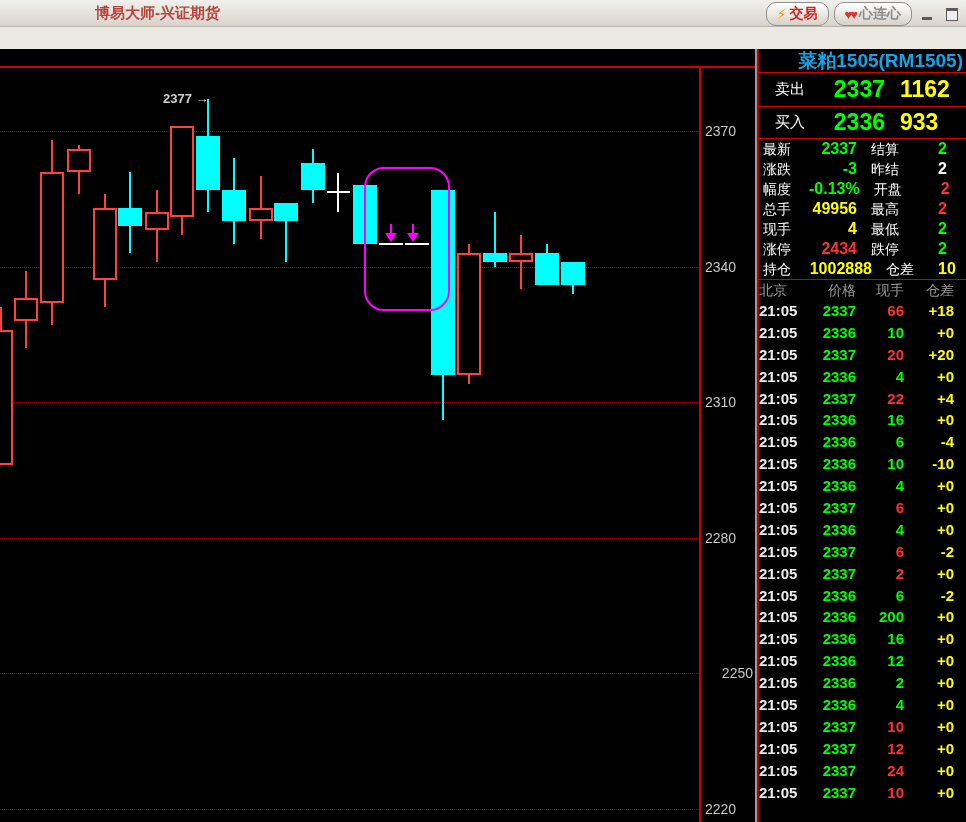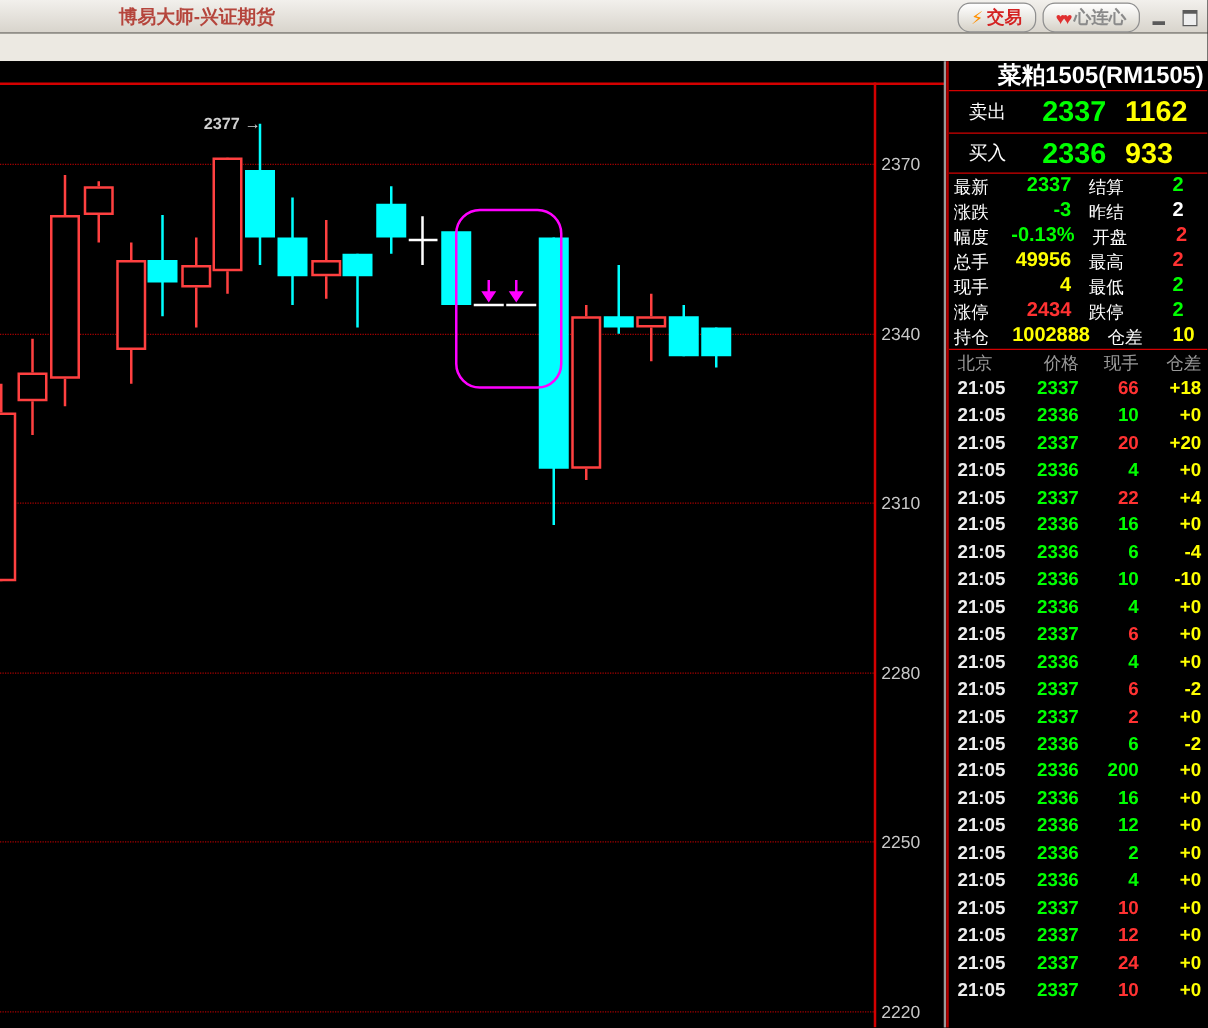--- a/index.html
+++ b/index.html
@@ -54,37 +54,37 @@
   .draw-arrow .stem{position:absolute;left:5px;top:0;width:2px;height:10px;background:#ff00ff;}
   .draw-arrow .head{position:absolute;left:0;top:9px;width:0;height:0;
     border-left:6px solid transparent;border-right:6px solid transparent;border-top:9px solid #ff00ff;}
 
   .splitter{position:absolute;left:755px;top:0;width:2px;height:773px;background:#9a9a9a;cursor:col-resize;}
 
   
   .right-panel{position:absolute;left:757px;top:0;width:209px;height:773px;background:#000;
     border-left:2px solid #b40000;box-sizing:border-box;overflow:hidden;}
   .contract-title{height:23px;line-height:23px;text-align:right;padding-right:3px;
-    color:#ffffff;font-size:19px;font-weight:bold;white-space:nowrap;}
+    color:#0ea5e9;font-size:19px;font-weight:bold;white-space:nowrap;}
   .askbid{display:flex;align-items:center;border-top:1px solid #d40000;}
   .askbid.ask{height:33px;}
   .askbid.bid{height:31px;}
   .askbid .lab{flex:0 0 58px;padding-left:16px;color:#ffffff;font-size:15px;}
   .askbid .px{flex:0 0 52px;text-align:right;font-size:23px;font-weight:bold;}
   .askbid .qty{margin-left:15px;font-size:23px;font-weight:bold;}
   .qgrid{border-top:1px solid #d40000;border-bottom:1px solid #d40000;}
   .q-row{display:flex;height:20px;line-height:20px;font-size:14px;}
   .q-l1{flex:0 0 46px;padding-left:4px;color:#ffffff;}
   .q-v1{flex:1;text-align:right;font-size:16px;font-weight:bold;}
   .q-l2{flex:0 0 52px;margin-left:14px;color:#ffffff;}
   .q-v2{flex:0 0 28px;font-size:16px;font-weight:bold;overflow:hidden;white-space:nowrap;}
   .tick-header{display:flex;height:20px;line-height:20px;color:#9a9a9a;font-size:14px;}
   .tick-rows{height:504px;overflow:hidden;}
   .tick-row{display:flex;height:21.9px;line-height:21.9px;font-size:15px;font-weight:bold;align-items:center;}
-  .t-time{flex:0 0 48px;padding-left:7px;color:#eeeeee;}
+  .t-time{flex:0 0 48px;padding-left:0;color:#eeeeee;}
   .t-price{flex:0 0 49px;text-align:right;}
   .t-vol{flex:0 0 48px;text-align:right;}
   .t-oi{flex:0 0 50px;text-align:right;}
   .hdr{color:#9a9a9a;font-weight:normal;}
 </style>
 </head>
 <body>
 
 <div class="titlebar">
   <span class="app-title">博易大师-兴证期货</span>
@@ -119,21 +119,21 @@
 
   <div class="gridline" style="top: 82px;"></div>
       <div class="axis-label" style="top: 74px;">2370</div>
       <div class="gridline" style="top: 217.6px;"></div>
       <div class="axis-label" style="top: 209.6px;">2340</div>
       <div class="gridline" style="top: 353.2px;"></div>
       <div class="axis-label" style="top: 345.2px;">2310</div>
       <div class="gridline" style="top: 488.8px;"></div>
       <div class="axis-label" style="top: 480.8px;">2280</div>
       <div class="gridline" style="top: 624.4px;"></div>
-      <div class="axis-label" style="top: 616.4px;">2250</div>
+      <div class="axis-label" style="top: 616.4px; text-align: right;">2250</div>
       <div class="gridline" style="top: 760px;"></div>
       <div class="axis-label" style="top: 752px;">2220</div>
       <div class="candle">
         <div class="wick" style="left: 0px; top: 258.28px; height: 158.2px; background: rgb(255, 64, 64);"></div>
         <div class="body-up" style="left: -11px; top: 280.88px; width: 24px; height: 135.6px;"></div>
       </div>
       <div class="candle">
         <div class="wick" style="left: 25px; top: 222.12px; height: 76.84px; background: rgb(255, 64, 64);"></div>
         <div class="body-up" style="left: 14px; top: 249.24px; width: 24px; height: 22.6px;"></div>
       </div>

